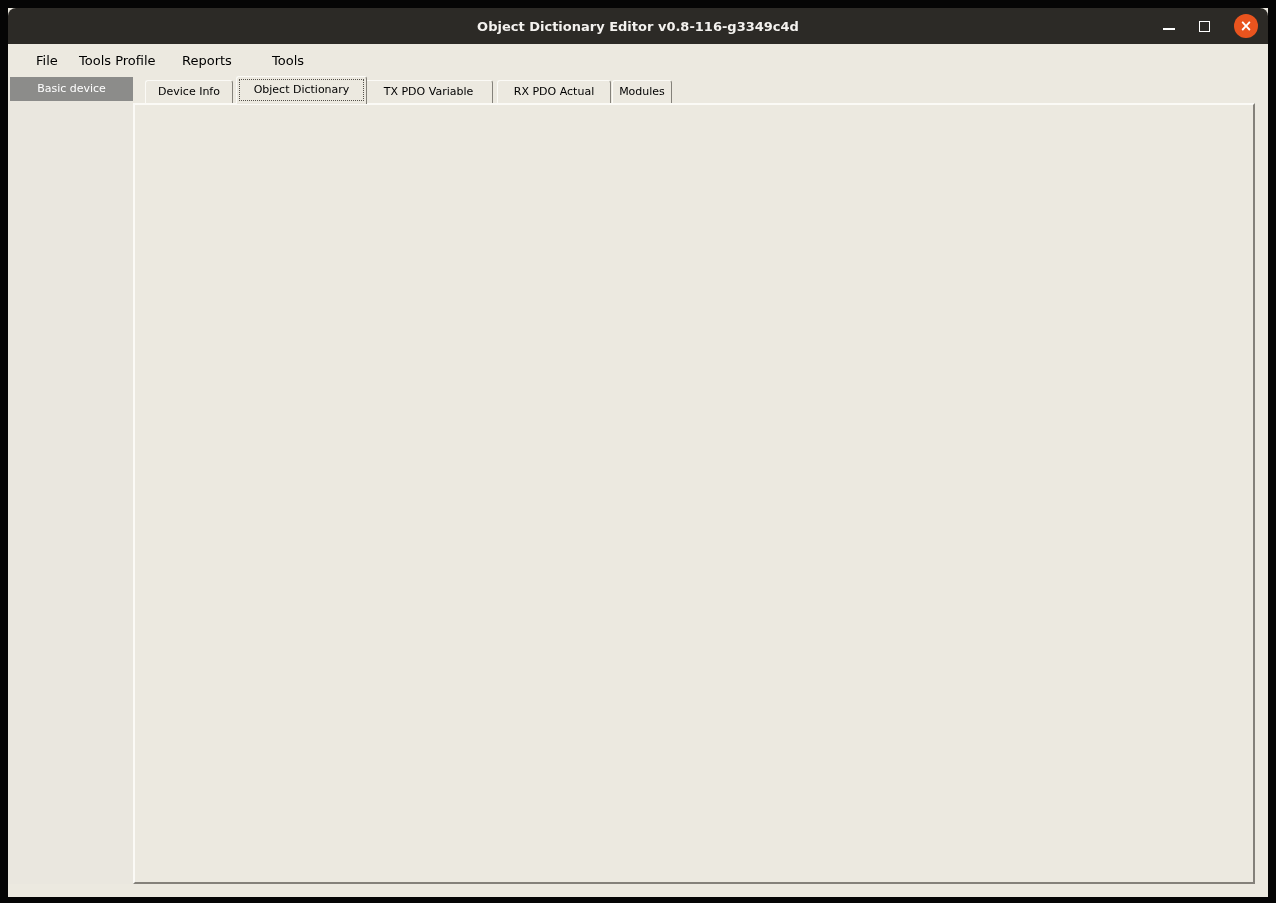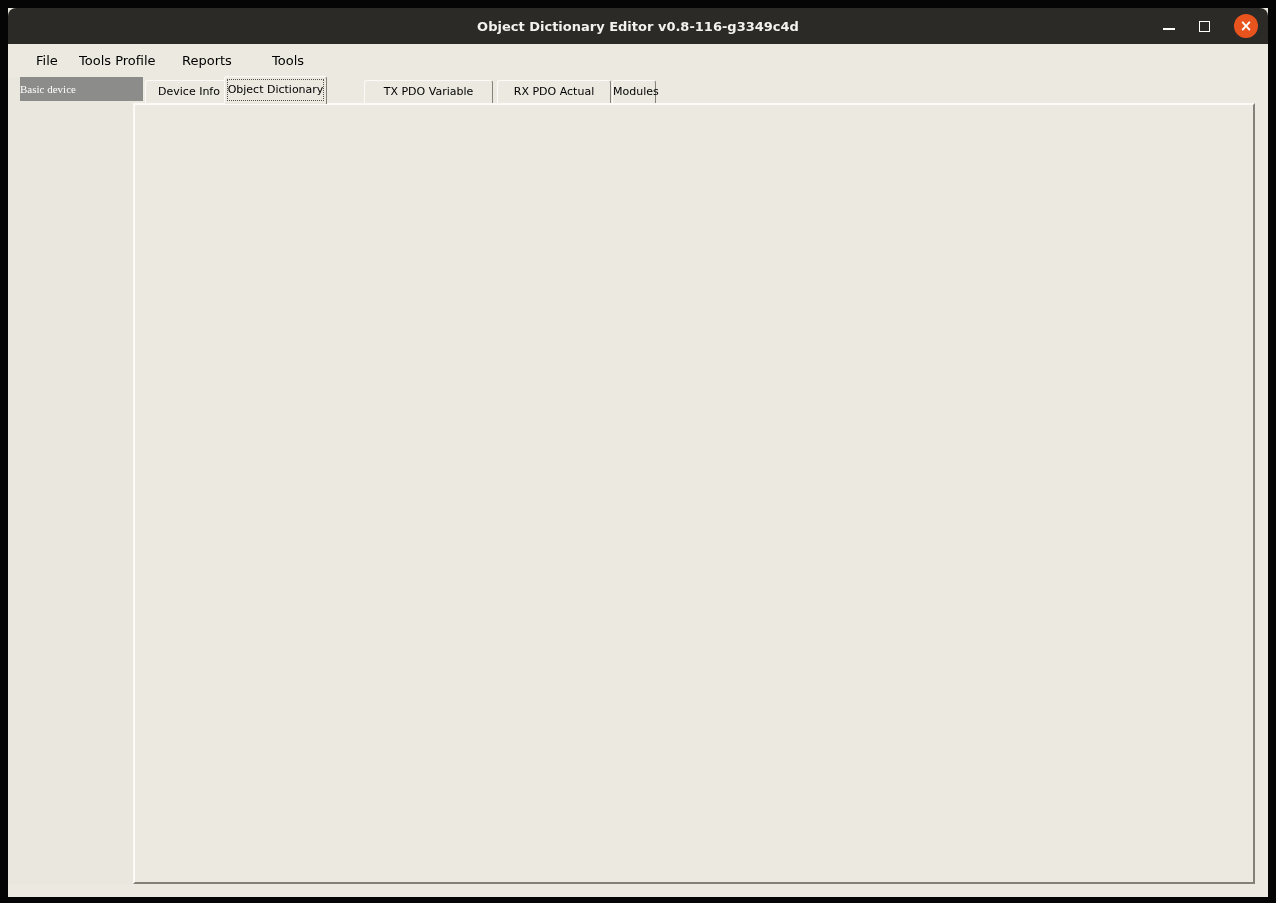--- a/index.html
+++ b/index.html
@@ -30,22 +30,22 @@
     width:24px; height:24px; border-radius:50%; background:#e9541e;
     color:#fff; display:flex; align-items:center; justify-content:center;
     font-size:15px; line-height:1; cursor:default; font-weight:bold;
   }
   
   .menubar { position:absolute; left:0; top:36px; width:100%; height:33px; background:#ece9e0; }
   .menu-item { position:absolute; top:0; height:33px; line-height:33px; font-size:13px; padding:0 4px; }
   
   .sidebar { position:absolute; left:0; top:69px; width:125px; height:807px; background:#eae7df; }
   .sidebar-item {
-    position:absolute; left:12px; top:0; width:123px; height:24px;
-    background:#8c8c8a; color:#fff; line-height:24px; font-size:11px;font-family:Liberation Serif, serif;
+    position:absolute; left:2px; top:0; width:123px; height:24px;
+    background:#8c8c8a; color:#fff; text-align:center; line-height:24px; font-size:11px;
   }
   
   .tab {
     position:absolute; height:23px; line-height:22px; text-align:center;
     background:#ece9e0;
     border:1px solid; border-color:#fbfaf6 #84817a #84817a #fbfaf6;
     border-bottom:none; border-radius:3px 3px 0 0; top:72px; font-size:11px;
   }
   .tab.selected {
     top:68px; height:28px; line-height:25px; z-index:3;
@@ -184,24 +184,24 @@
     <span class="menu-item" style="left:170px;">Reports</span>
     <span class="menu-item" style="left:260px;">Tools</span>
   </div>
 
   <div class="sidebar">
     <div class="sidebar-item">Basic device</div>
   </div>
 
   <div class="pane"></div>
   <div class="tab" style="left:137px; width:88px;">Device Info</div>
-  <div class="tab selected" style="left:216px; width:103px;">Object Dictionary</div>
+  <div class="tab selected" style="left:228px; width:131px;">Object Dictionary</div>
   <div class="tab" style="left:356px; width:129px;">TX PDO Variable</div>
   <div class="tab" style="left:489px; width:114px;">RX PDO Actual</div>
-  <div class="tab" style="left:604px; width:44px;">Modules</div>
+  <div class="tab" style="left:604px; width:60px;">Modules</div>
 
   <div class="panel" style="left:133px; top:100px; width:338px; height:464px;">
     <div class="panel-title">Communication Specific Parameters</div>
     <div class="thead" style="left:5px; top:23px; width:306px;">
       <span class="th lt-h0">Index</span>
       <span class="th lt-h1">Name</span>
       <span class="th lt-hs"></span>
     </div>
     <div class="tbody lt" style="left:5px; top:41px; width:306px; height:418px;">
         <div class="trow">

